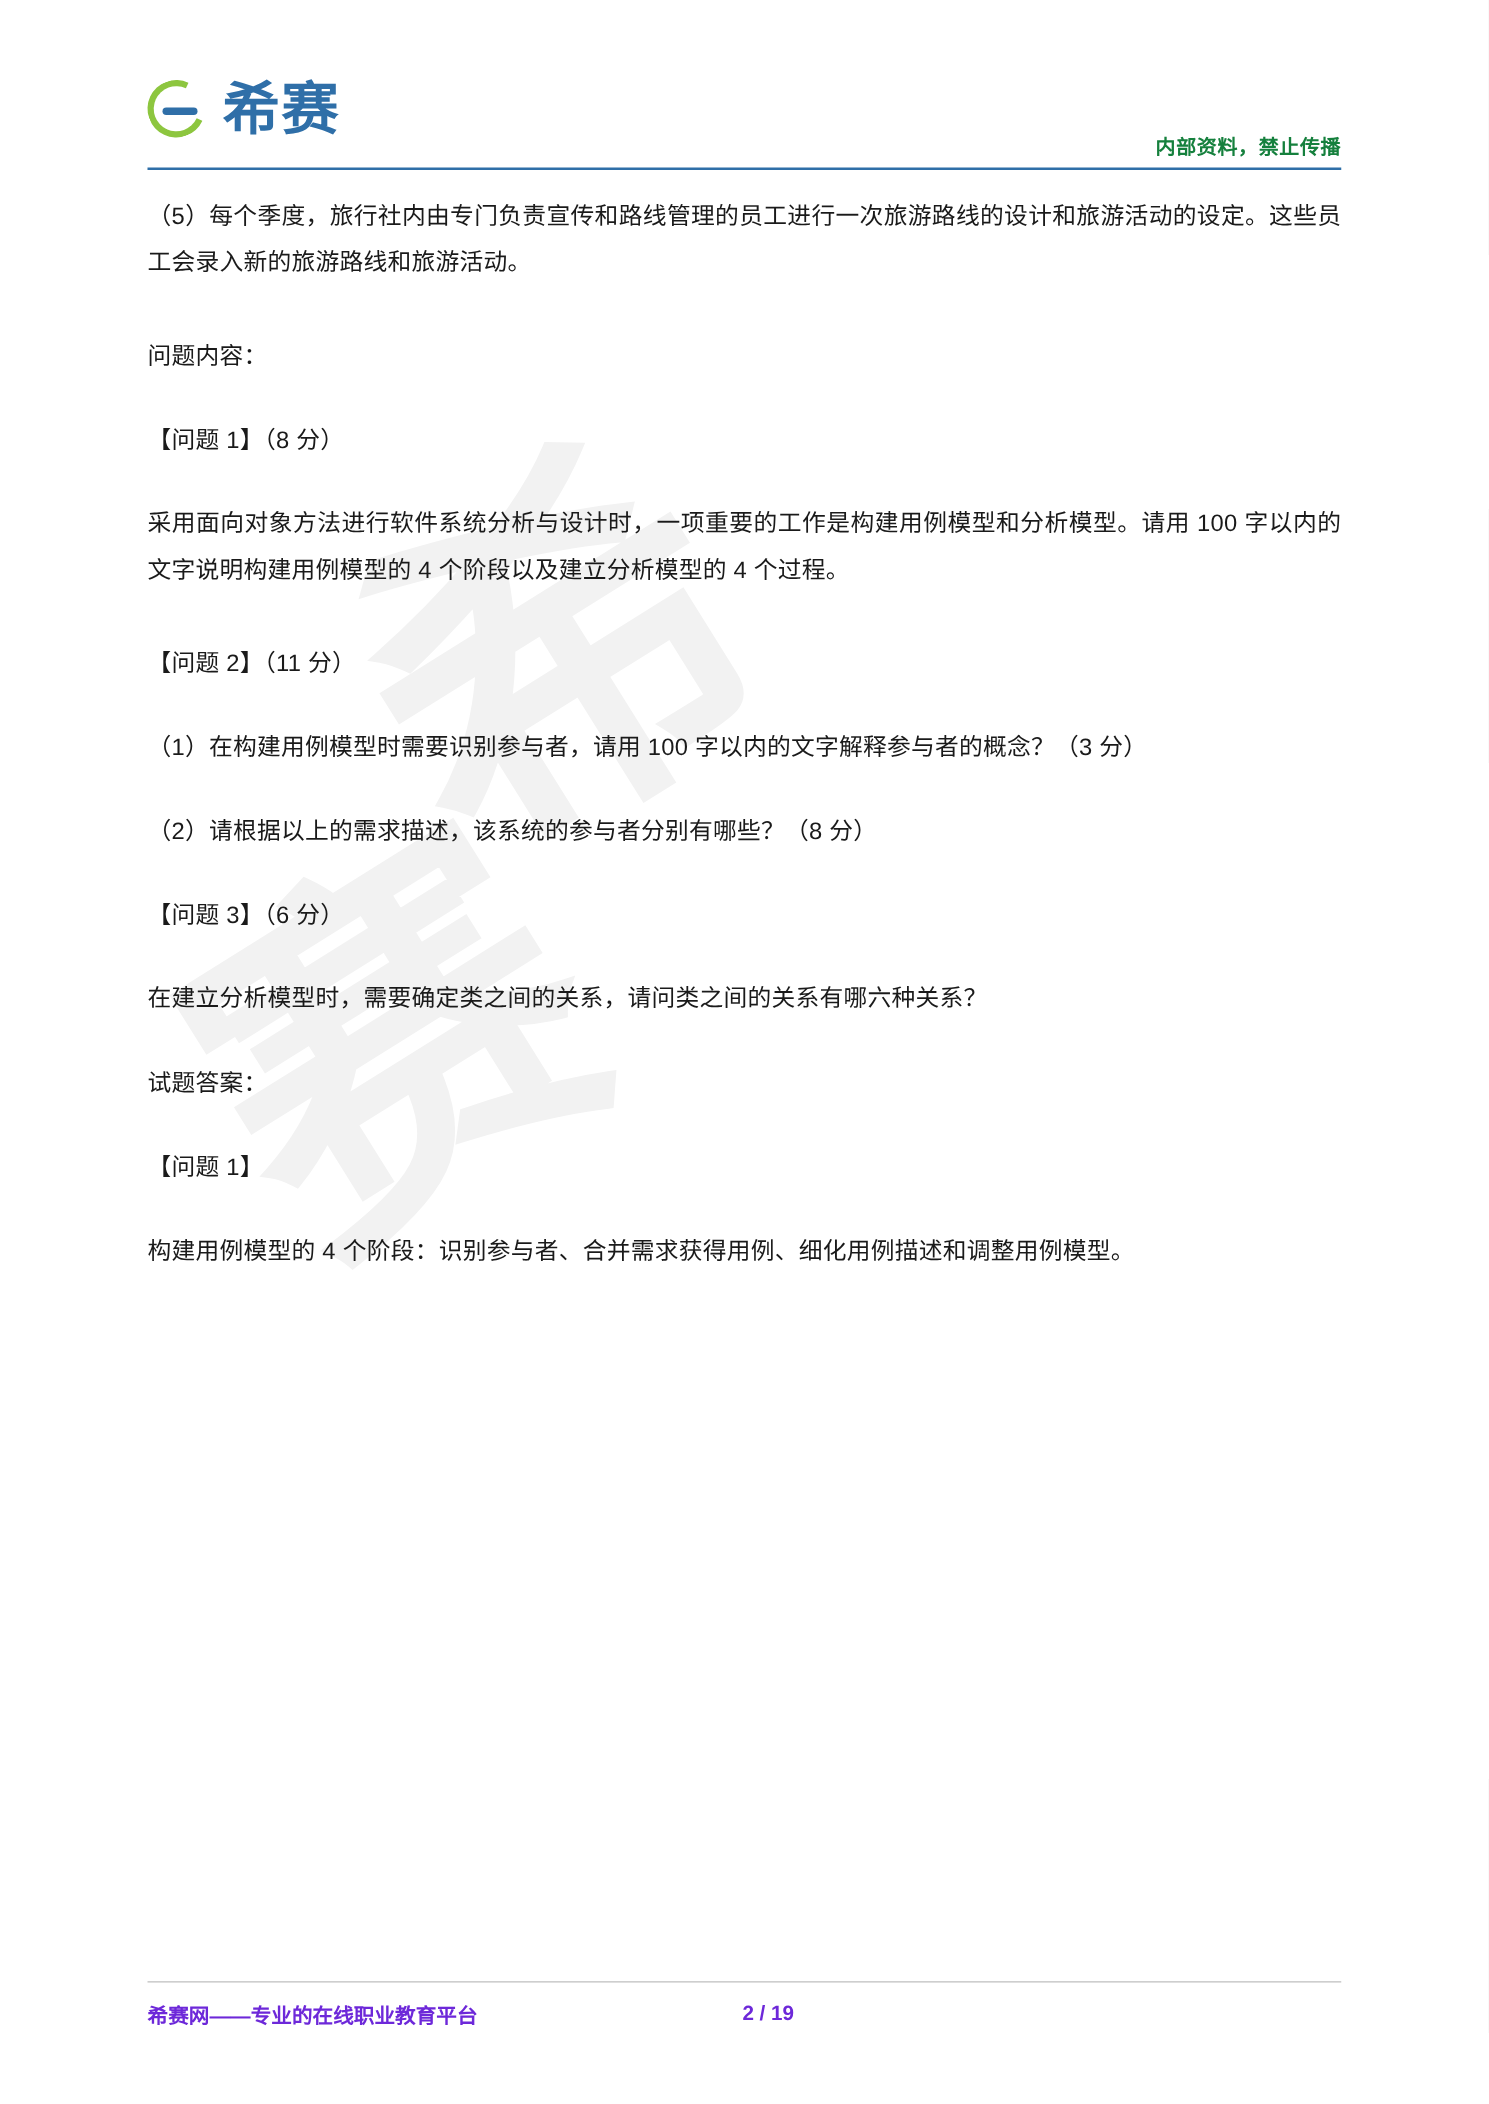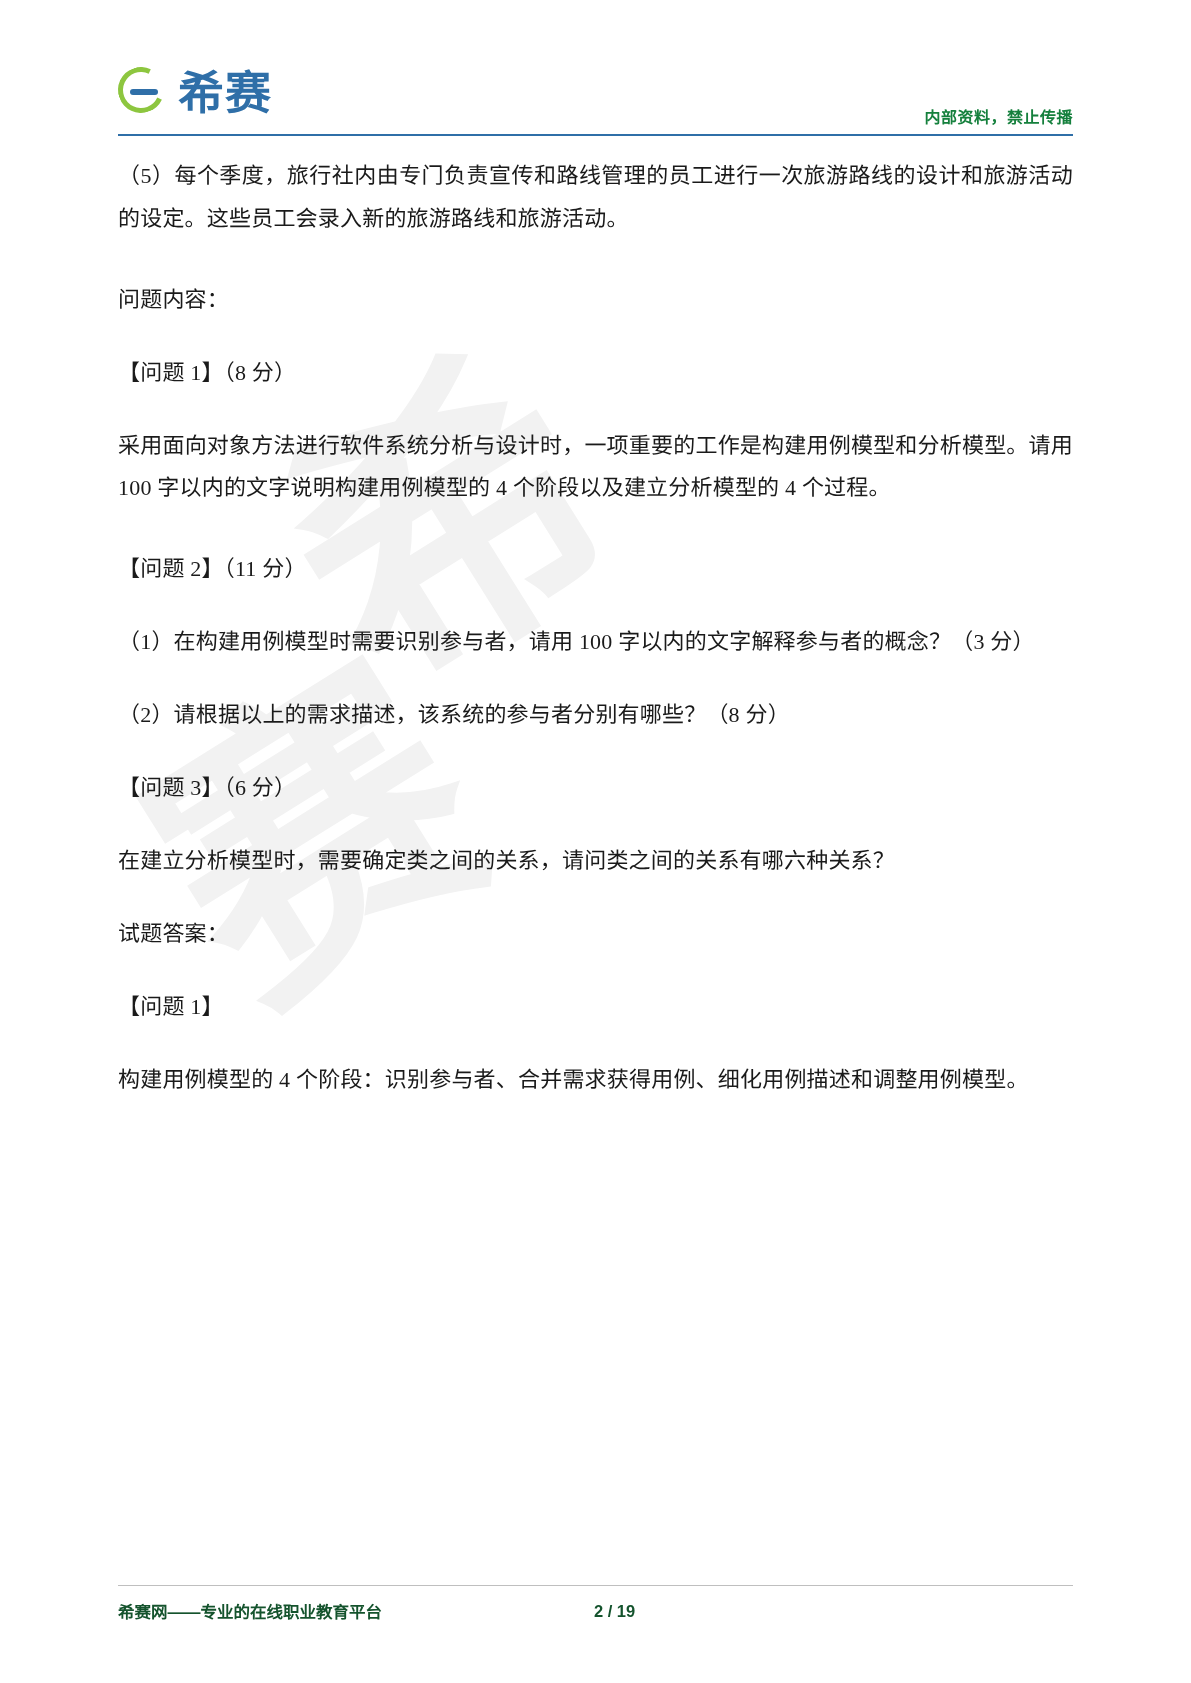--- a/index.html
+++ b/index.html
@@ -55,21 +55,20 @@
     top: 0;
     width: 1191px;
     height: 140px;
     z-index: 2;
   }
   .logo {
     position: absolute;
     left: 118px;
     top: 64px;
     display: flex;
-    align-items: center;
     height: 58px;
   }
   .logo-mark {
     position: relative;
     width: 52px;
     height: 52px;
     margin-right: 8px;
   }
   .logo-mark .ring {
     position: absolute;
@@ -118,27 +117,26 @@
 
   
   .content {
     position: absolute;
     left: 118px;
     top: 155px;
     width: 955px;
     z-index: 1;
   }
   .para {
-    font-size: 22px;
+    font-size: 19px;
     line-height: 1.95;
     color: #1a1a1a;
     margin: 0 0 22px 0;
     text-align: justify;
     letter-spacing: 0.2px;
-    font-family: Liberation Serif, serif;
   }
   .gap-lg { margin-bottom: 38px; }
   .gap-md { margin-bottom: 30px; margin-top: 24px; }
 
   
   .footer {
     position: absolute;
     left: 118px;
     right: 118px;
     bottom: 58px;
@@ -153,21 +151,21 @@
     background: #bfbfbf;
   }
   .footer-row {
     position: absolute;
     left: 0; right: 0;
     top: 14px;
     display: flex;
     align-items: center;
     font-size: 16.5px;
     font-weight: bold;
-    color: #14532d;
+    color: #6d28d9;
   }
   .footer-left { width: 42%; }
   .footer-center { width: 38%; }
   .footer-right { width: 20%; text-align: center; padding-right: 30px; }
 </style>
 </head>
 <body>
 
 <div class="page">
 

